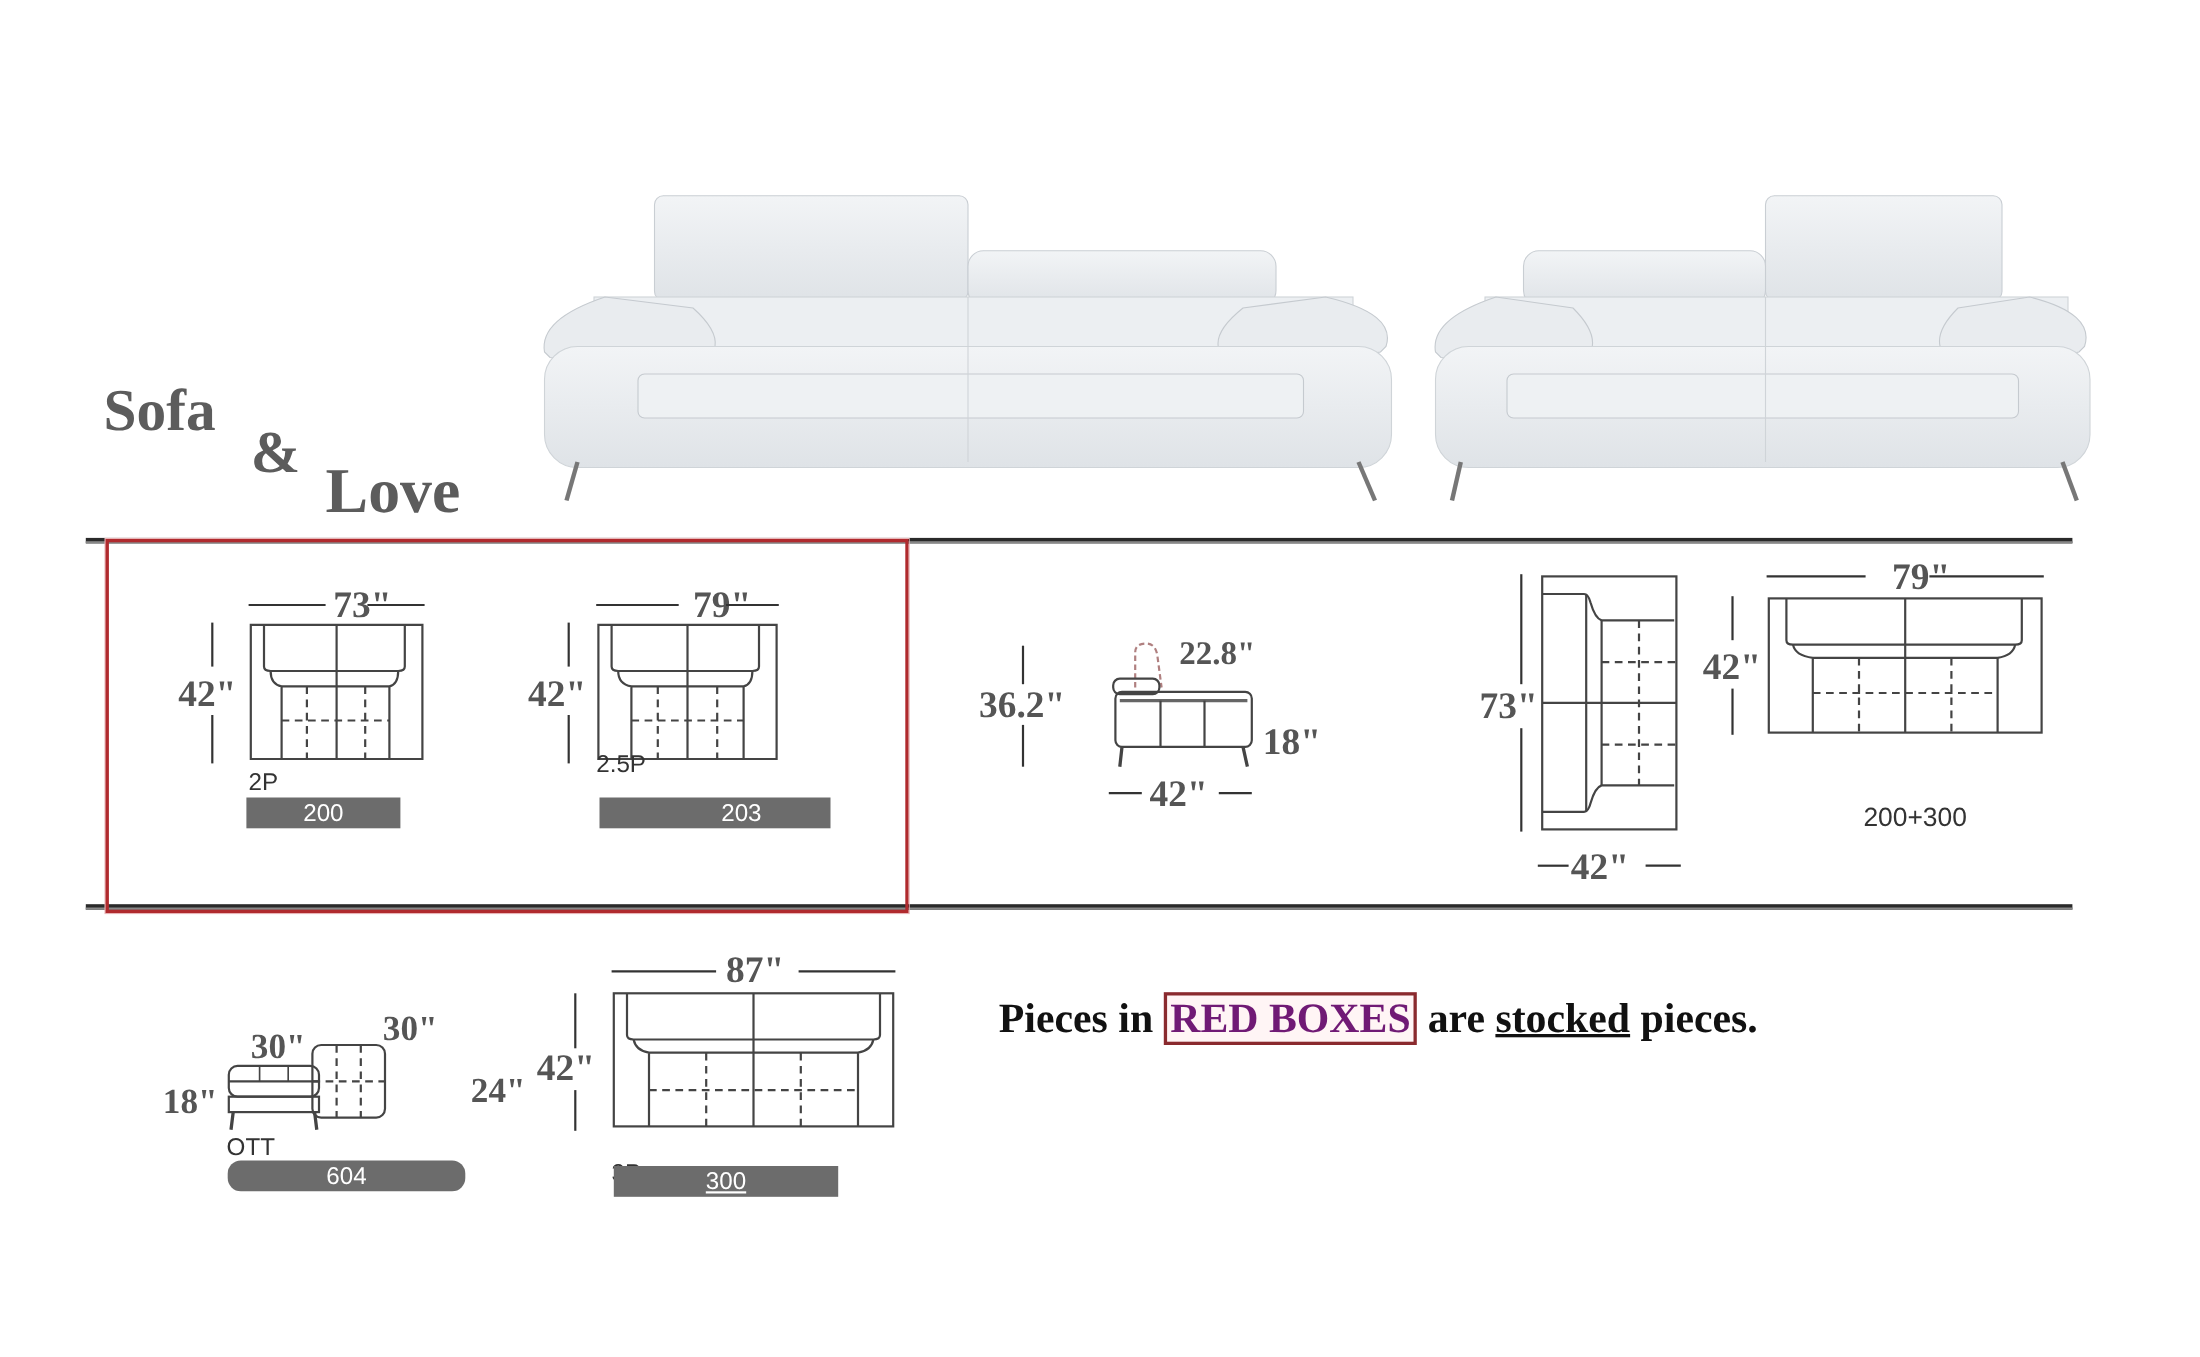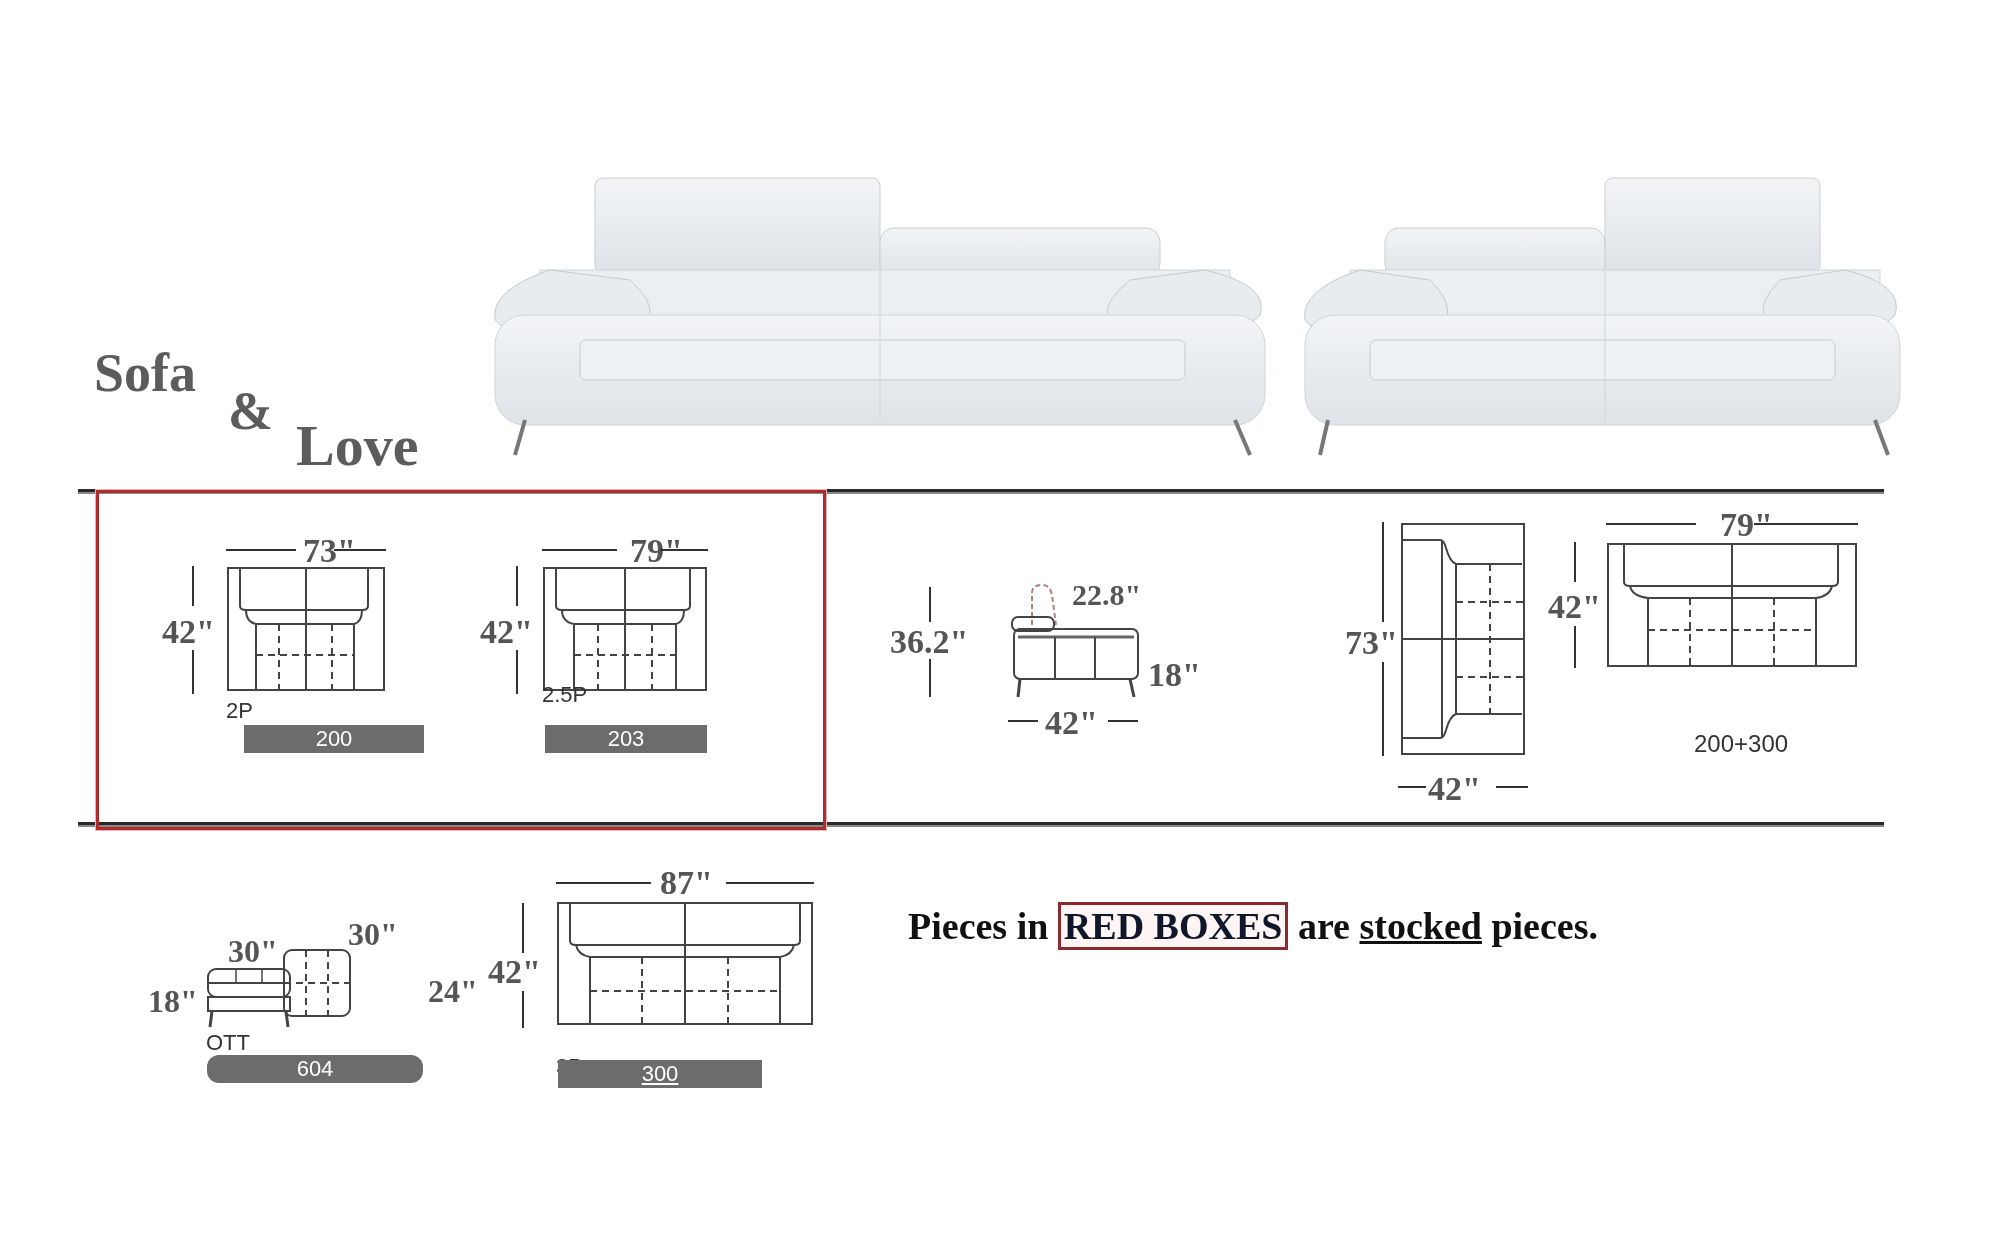--- a/index.html
+++ b/index.html
@@ -5,21 +5,21 @@
   html, body { margin: 0; padding: 0; background: #ffffff; }
   body { width: 2000px; height: 1234px; position: relative; overflow: hidden; font-family: "Liberation Serif", serif; }
   .title-word { position: absolute; font-family: "Liberation Serif", serif; font-weight: bold; color: #5c5c5c; }
   .hline { position: absolute; height: 3px; background: #2a2a2a; border-bottom: 2px solid #888; }
   .redbox { position: absolute; border: 3px solid #b02a2e; box-shadow: 0 0 0 1px #e8b4b6; }
   .dim { position: absolute; font-family: "Liberation Serif", serif; font-weight: bold; color: #555; font-size: 34px; line-height: 1; white-space: nowrap; }
   .piece-label { position: absolute; font-family: "Liberation Sans", sans-serif; color: #333; font-size: 22px; text-align: left; }
   .code-bar { position: absolute; background: #6c6c6c; color: #fff; font-family: "Liberation Sans", sans-serif; font-size: 22px; text-align: center; line-height: 28px; height: 28px; }
   svg { position: absolute; overflow: visible; }
   .note { position: absolute; left: 908px; top: 904px; font-family: "Liberation Serif", serif; font-weight: bold; font-size: 38px; color: #111; white-space: nowrap; }
-  .note .red { color: #0f172a; border: 3px solid #8a2a2e; padding: 0 3px; background: #fff5f5; }
+  .note .red { color: #701a75; border: 3px solid #8a2a2e; padding: 0 3px; background: #fff5f5; }
   .note .ul { text-decoration: underline; text-decoration-thickness: 3px; }
 </style>
 </head>
 <body>
 
 <div class="title-word" style="left:94px;top:342px;font-size:54px;">Sofa</div>
 <div class="title-word" style="left:228px;top:380px;font-size:54px;">&amp;</div>
 <div class="title-word" style="left:296px;top:412px;font-size:58px;">Love</div>
 
 <svg style="left:490px;top:170px;" width="780" height="290" viewBox="0 0 780 290">
@@ -70,41 +70,41 @@
 <svg style="left:226px;top:545px;" width="160" height="10">
     <line x1="0" y1="5" x2="70" y2="5" stroke="#333" stroke-width="2"></line>
     <line x1="108" y1="5" x2="160" y2="5" stroke="#333" stroke-width="2"></line>
   </svg>
 <svg style="left:188px;top:566px;" width="10" height="128">
     <line x1="5" y1="0" x2="5" y2="40" stroke="#333" stroke-width="2"></line>
     <line x1="5" y1="84" x2="5" y2="128" stroke="#333" stroke-width="2"></line>
   </svg>
 <div class="dim" style="left:162px;top:615px;">42"</div>
 <div class="piece-label" style="left:226px;top:698px;width:160px;">2P</div>
-<div class="code-bar" style="left:244px;top:725px;width:180px;">200</div>
+<div class="code-bar" style="left:224px;top:725px;width:140px;">200</div>
 
 <svg style="left:542px;top:566px;" width="166" height="128" viewBox="0 0 166 128">
   <path d="M2 2 H164 V124 H2 Z" fill="none" stroke="#444" stroke-width="2"></path>
   <path d="M14 2 V40 Q14 44 20 44 H142 Q148 44 148 40 V2" fill="none" stroke="#444" stroke-width="2"></path>
   <path d="M20 44 Q20 56 32 58 V124 M142 44 Q142 56 134 58 V124 M32 58 H134" fill="none" stroke="#444" stroke-width="2"></path>
   <line x1="83" y1="2" x2="83" y2="124" stroke="#444" stroke-width="2"></line>
   <path d="M56 58 V124 M110 58 V124 M32 89 H134" fill="none" stroke="#444" stroke-width="2" stroke-dasharray="7 5"></path>
 </svg>
 <div class="dim" style="left:630px;top:534px;">79"</div>
 <svg style="left:542px;top:545px;" width="166" height="10">
     <line x1="0" y1="5" x2="75" y2="5" stroke="#333" stroke-width="2"></line>
     <line x1="118" y1="5" x2="166" y2="5" stroke="#333" stroke-width="2"></line>
   </svg>
 <svg style="left:512px;top:566px;" width="10" height="128">
     <line x1="5" y1="0" x2="5" y2="40" stroke="#333" stroke-width="2"></line>
     <line x1="5" y1="84" x2="5" y2="128" stroke="#333" stroke-width="2"></line>
   </svg>
 <div class="dim" style="left:480px;top:615px;">42"</div>
 <div class="piece-label" style="left:542px;top:682px;width:166px;">2.5P</div>
-<div class="code-bar" style="left:545px;top:725px;width:162px;">203</div>
+<div class="code-bar" style="left:545px;top:725px;width:162px;padding-left:48px;">203</div>
 
 <svg style="left:1010px;top:585px;" width="135" height="120" viewBox="0 0 135 120">
   <path d="M22 40 V8 Q22 0 32 0 Q40 0 42 10 L46 40" fill="none" stroke="#b08080" stroke-width="2" stroke-dasharray="5 3"></path>
   <rect x="2" y="32" width="42" height="14" rx="6" fill="none" stroke="#444" stroke-width="2"></rect>
   <rect x="4" y="44" width="124" height="50" rx="6" fill="none" stroke="#444" stroke-width="2"></rect>
   <line x1="8" y1="52" x2="124" y2="52" stroke="#666" stroke-width="3"></line>
   <line x1="45" y1="52" x2="45" y2="94" stroke="#444" stroke-width="2"></line>
   <line x1="85" y1="52" x2="85" y2="94" stroke="#444" stroke-width="2"></line>
   <path d="M10 94 L8 112 M120 94 L124 112" stroke="#444" stroke-width="3"></path>
 </svg>

